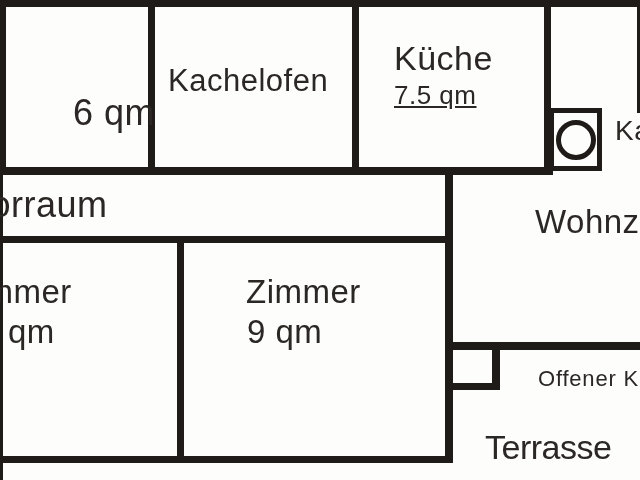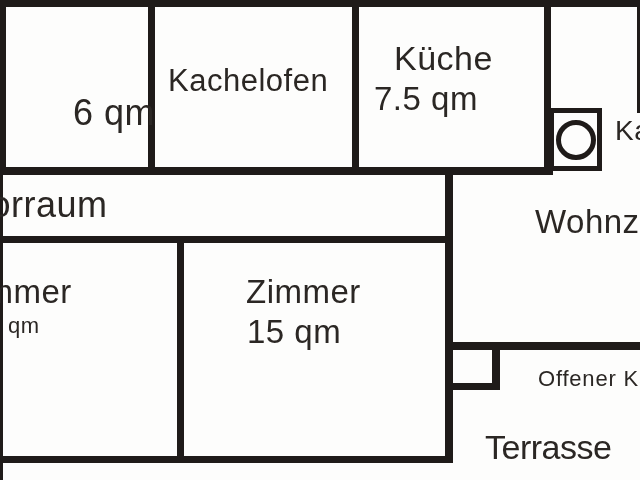--- a/index.html
+++ b/index.html
@@ -19,27 +19,27 @@
   .wall { position: absolute; background: var(--wall); }
   .label {
     position: absolute; white-space: nowrap;
     line-height: 1.08; letter-spacing: 0.5px;
   }
   
   .bad-name        { left: 29px;  top: 48px;  font-size: 40px; }
   .bad-area        { left: 29px;  top: 94px;  font-size: 36px; margin-left: 44px; }
   .stiegenhaus-name{ left: 168px; top: 64px;  font-size: 31px; }
   .kueche-name     { left: 394px; top: 40px;  font-size: 34px; }
-  .kueche-area     { left: 374px; top: 81px;  font-size: 33px; }
+  .kueche-area     { left: 394px; top: 81px;  font-size: 26px; text-decoration: underline; }
   .kachelofen-label{ left: 615px; top: 116px; font-size: 28px; }
   .vorraum-name    { left: -32px; top: 186px; font-size: 36px; }
   .wohnzimmer-name { left: 535px; top: 204px; font-size: 33px; }
   .wohnzimmer-area { left: 536px; top: 246px; font-size: 33px; }
   .zimmer-left-name{ left: -43px; top: 274px; font-size: 33px; }
-  .zimmer-left-area{ left: 8px;   top: 314px; font-size: 22px; }
+  .zimmer-left-area{ left: 8px;   top: 314px; font-size: 33px; }
   .zimmer-name     { left: 246px; top: 274px; font-size: 33px; }
   .zimmer-area     { left: 247px; top: 314px; font-size: 33px; }
   .offener-kamin-label { left: 538px; top: 367px; font-size: 22px; letter-spacing: 0.8px; }
   .terrasse-label  { left: 485px; top: 429px; font-size: 34px; letter-spacing: -0.5px; }
 
   
   .w-top            { left: 0;   top: 0;   width: 640px; height: 7px; }
   .w-left-sliver    { left: 0;   top: 0;   width: 3px;   height: 480px; }
   .w-left-upper     { left: 0;   top: 0;   width: 6px;   height: 174px; }
   .w-right-sliver   { left: 637px; top: 0; width: 3px;   height: 113px; }
@@ -99,17 +99,17 @@
   <div class="label bad-area">6 qm</div>
   <div class="label stiegenhaus-name">Kachelofen</div>
   <div class="label kueche-name">Küche</div>
   <div class="label kueche-area">7.5 qm</div>
   <div class="label kachelofen-label">Kachelofen</div>
   <div class="label vorraum-name">Vorraum</div>
   <div class="label wohnzimmer-name">Wohnzimmer</div>
   <div class="label zimmer-left-name">Zimmer</div>
   <div class="label zimmer-left-area">qm</div>
   <div class="label zimmer-name">Zimmer</div>
-  <div class="label zimmer-area">15 qm</div>
+  <div class="label zimmer-area">9 qm</div>
   <div class="label offener-kamin-label">Offener Kamin</div>
   <div class="label terrasse-label">Terrasse</div>
 
 </div>
 
 </body></html>

